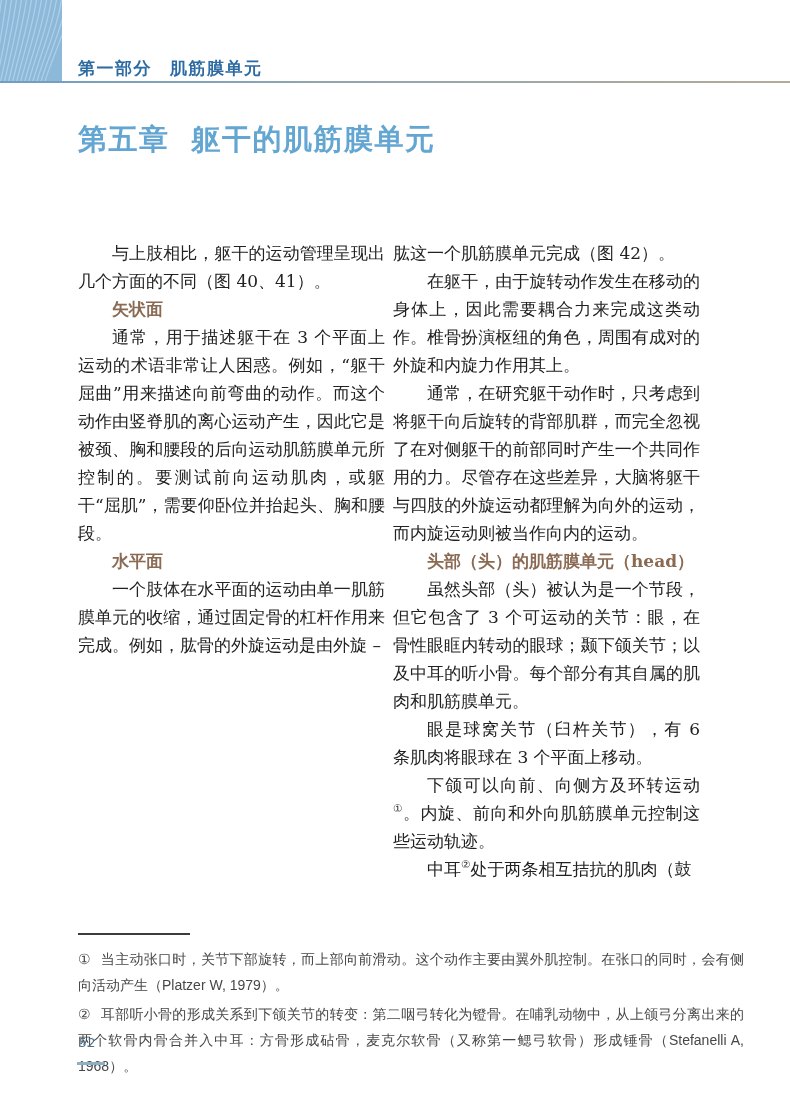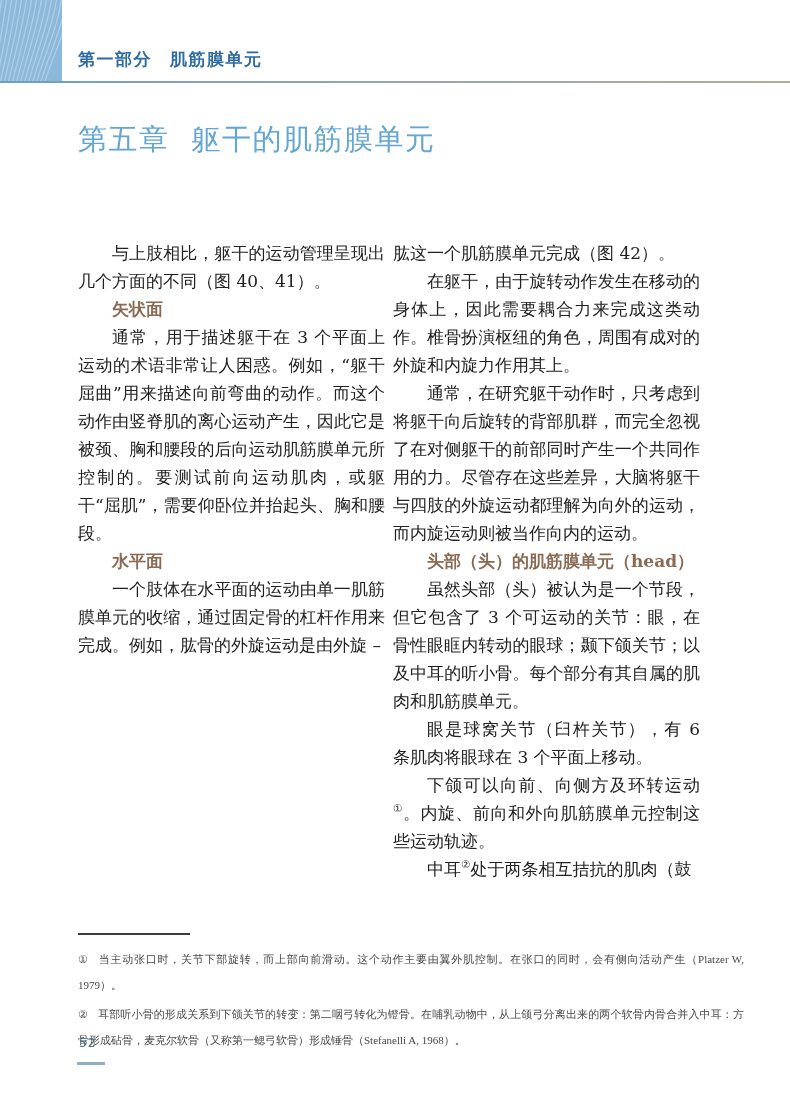--- a/index.html
+++ b/index.html
@@ -13,45 +13,45 @@
     position:relative; width:790px; height:1110px; background:#ffffff;
     font-family:"DejaVu Serif","Liberation Serif",serif; overflow:hidden;
   }
   .corner-box{position:absolute;left:0;top:0;width:62px;height:83px;background:var(--corner_box);}
   .corner-box svg{display:block;}
   .header-rule{
     position:absolute;left:0;top:81px;width:790px;height:2px;
     background:linear-gradient(to right,var(--rule_left) 0%, #93a6ad 45%, var(--rule_right) 100%);
   }
   .running-header{
-    position:absolute;left:78px;top:48px;
+    position:absolute;left:78px;top:57px;
     font-size:17px;font-weight:bold;color:var(--header_blue);letter-spacing:1.5px;
   }
   .running-header .part-label{margin-right:18px;}
   .chapter-title{
     position:absolute;left:78px;top:120px;
     font-family:"DejaVu Sans","Liberation Sans",sans-serif;
-    font-size:29px;font-weight:normal;color:var(--title_blue);letter-spacing:1.5px;white-space:nowrap;
+    font-size:29px;font-weight:bold;color:var(--title_blue);letter-spacing:1.5px;white-space:nowrap;
   }
   .chapter-title .title-gap{display:inline-block;width:22px;}
   .columns{position:absolute;left:78px;top:239px;width:634px;display:flex;gap:8px;}
   .col{
     width:307px;font-size:17px;line-height:28px;color:var(--body_text);
     text-align:justify;text-justify:inter-character;
   }
   .col p{margin:0;}
   .indent{text-indent:2em;}
   .noindent{text-indent:0;}
   .subhead{color:var(--heading_brown);font-weight:bold;text-indent:2em;}
   sup.ref{font-size:0.62em;vertical-align:super;line-height:0;}
   .footnote-rule{position:absolute;left:78px;top:933px;width:112px;height:0;border-top:2px solid #3c3c3c;}
   .footnotes{
     position:absolute;left:78px;top:946px;width:666px;
-    font-family:Liberation Serif, serif;
-    font-size:11px;line-height:26px;color:var(--footnote_text);text-align:justify;
+    font-family:Liberation Sans, sans-serif;
+    font-size:14px;line-height:26px;color:var(--footnote_text);text-align:justify;
   }
   .fn{margin-bottom:3px;}
   .fn-marker{margin-right:10px;}
   .pagenum{
     position:absolute;left:79px;top:1036px;
     font-family:"DejaVu Sans","Liberation Sans",sans-serif;
     font-size:12px;color:var(--page_number);letter-spacing:1px;
   }
   .pagenum-rule{position:absolute;left:77px;top:1062px;width:28px;height:3px;background:#8fb0c4;}
 </style>

